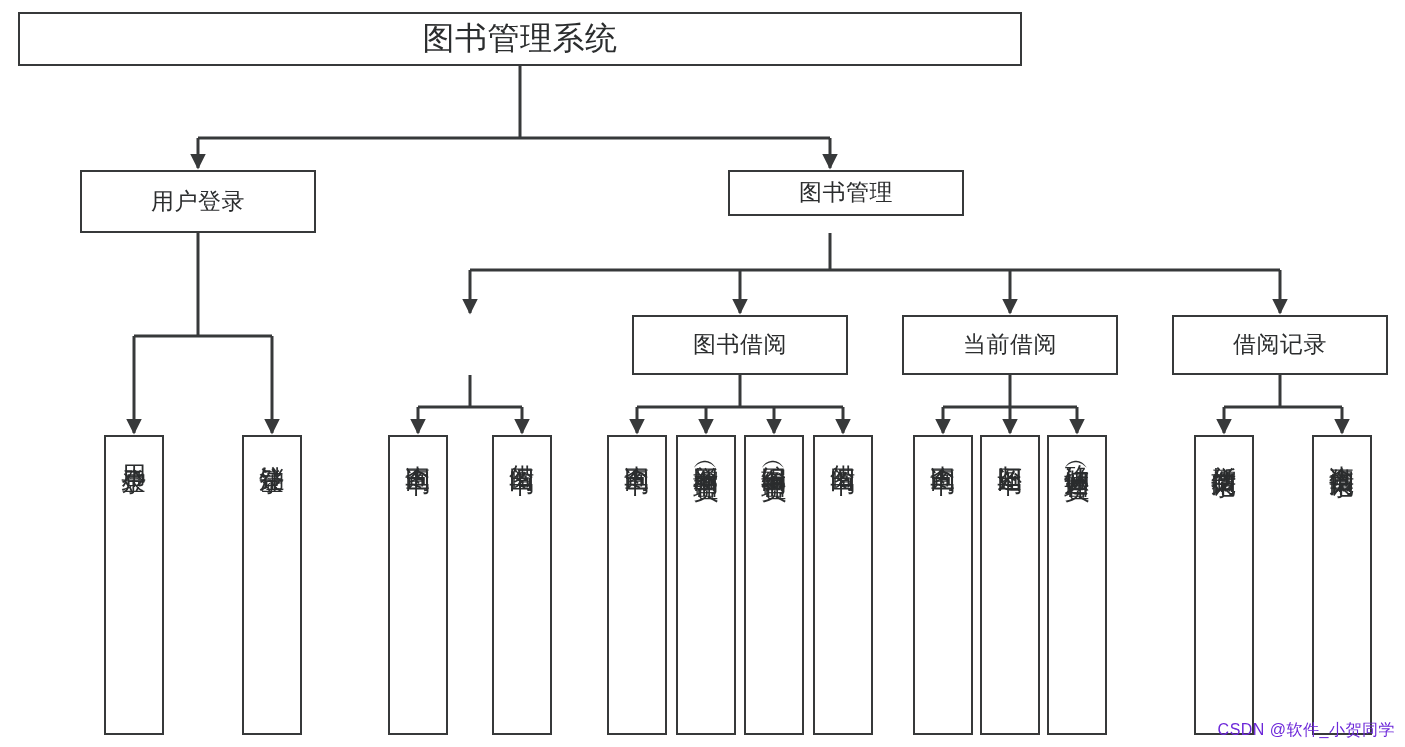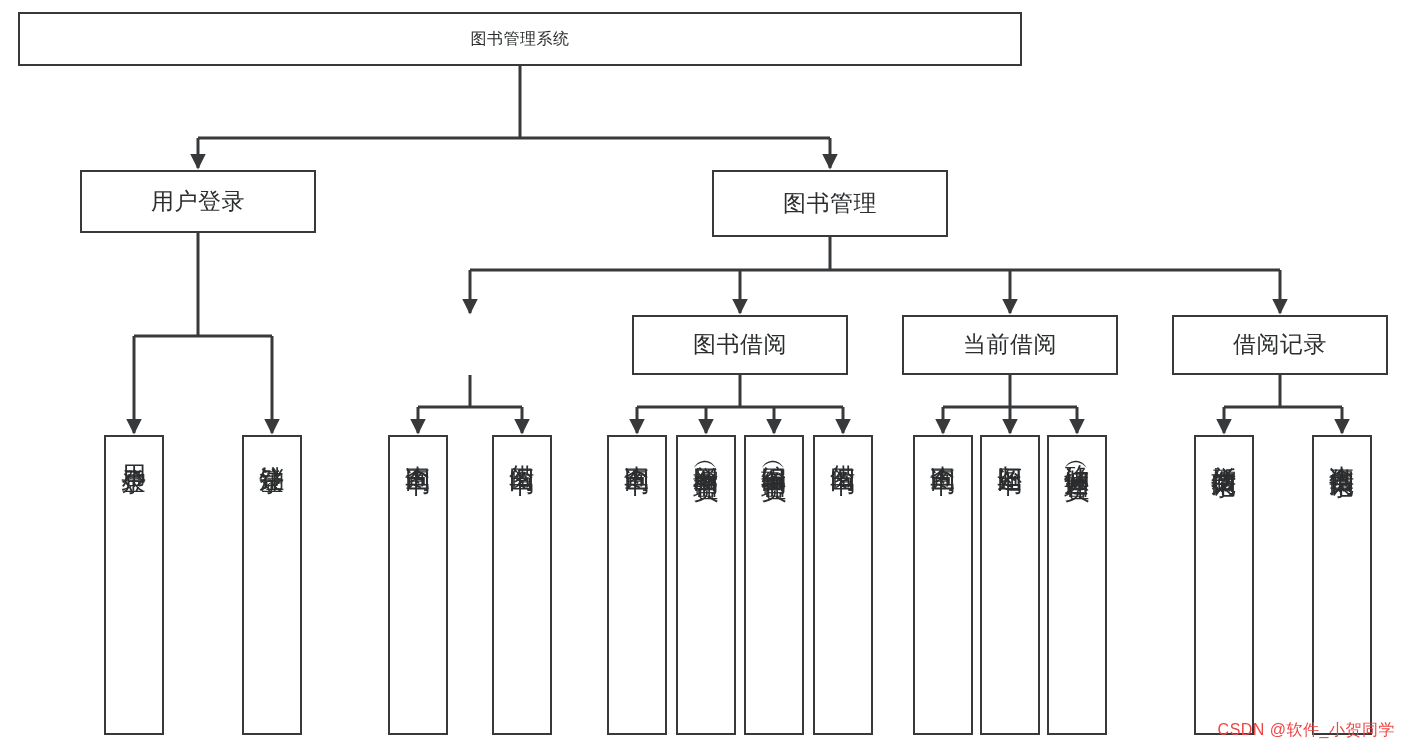--- a/index.html
+++ b/index.html
@@ -41,42 +41,42 @@
     line-height: 1.18;
     color: #2b2d2e;
   }
   
   .node.horiz .label {
     font-size: 23px;
     letter-spacing: 0.5px;
     white-space: nowrap;
   }
   .node.root .label {
-    font-size: 16px;
+    font-size: 32px;
   }
   
   .node.vert {
     align-items: flex-start;
     justify-content: center;
     padding-top: 8px;
   }
   .node.vert .label {
     writing-mode: vertical-rl;
     text-orientation: upright;
     font-size: 25px;
     line-height: 1.05;
     letter-spacing: 2px;
     white-space: nowrap;
   }
   .watermark {
     position: absolute;
     right: 10px;
     bottom: 6px;
     font-size: 16px;
-    color: #ef4444;
+    color: #6d28d9;
     letter-spacing: 0.5px;
     white-space: nowrap;
     user-select: none;
   }
 </style>
 </head>
 <body>
 
 <div id="canvas">
 
@@ -132,21 +132,21 @@
     </g>
   </svg>
 
   <div class="node horiz root" style="left:18px; top:12px; width:1004px; height:54px;">
     <span class="label">图书管理系统</span>
   </div>
 
   <div class="node horiz" style="left:80px; top:170px; width:236px; height:63px;">
     <span class="label">用户登录</span>
   </div>
-  <div class="node horiz" style="left:712px; top:170px; width:236px; height:67px;">
+  <div class="node horiz" style="left:728px; top:170px; width:236px; height:46px;">
     <span class="label">图书管理</span>
   </div>
 
   <div class="node horiz" style="left:632px; top:315px; width:216px; height:60px;justify-content:center;">
     <span class="label">图书借阅</span>
   </div>
   <div class="node horiz" style="left:1172px; top:315px; width:216px; height:60px;">
     <span class="label">借阅记录</span>
   </div>
   <div class="node horiz" style="left:902px; top:315px; width:216px; height:60px;">

